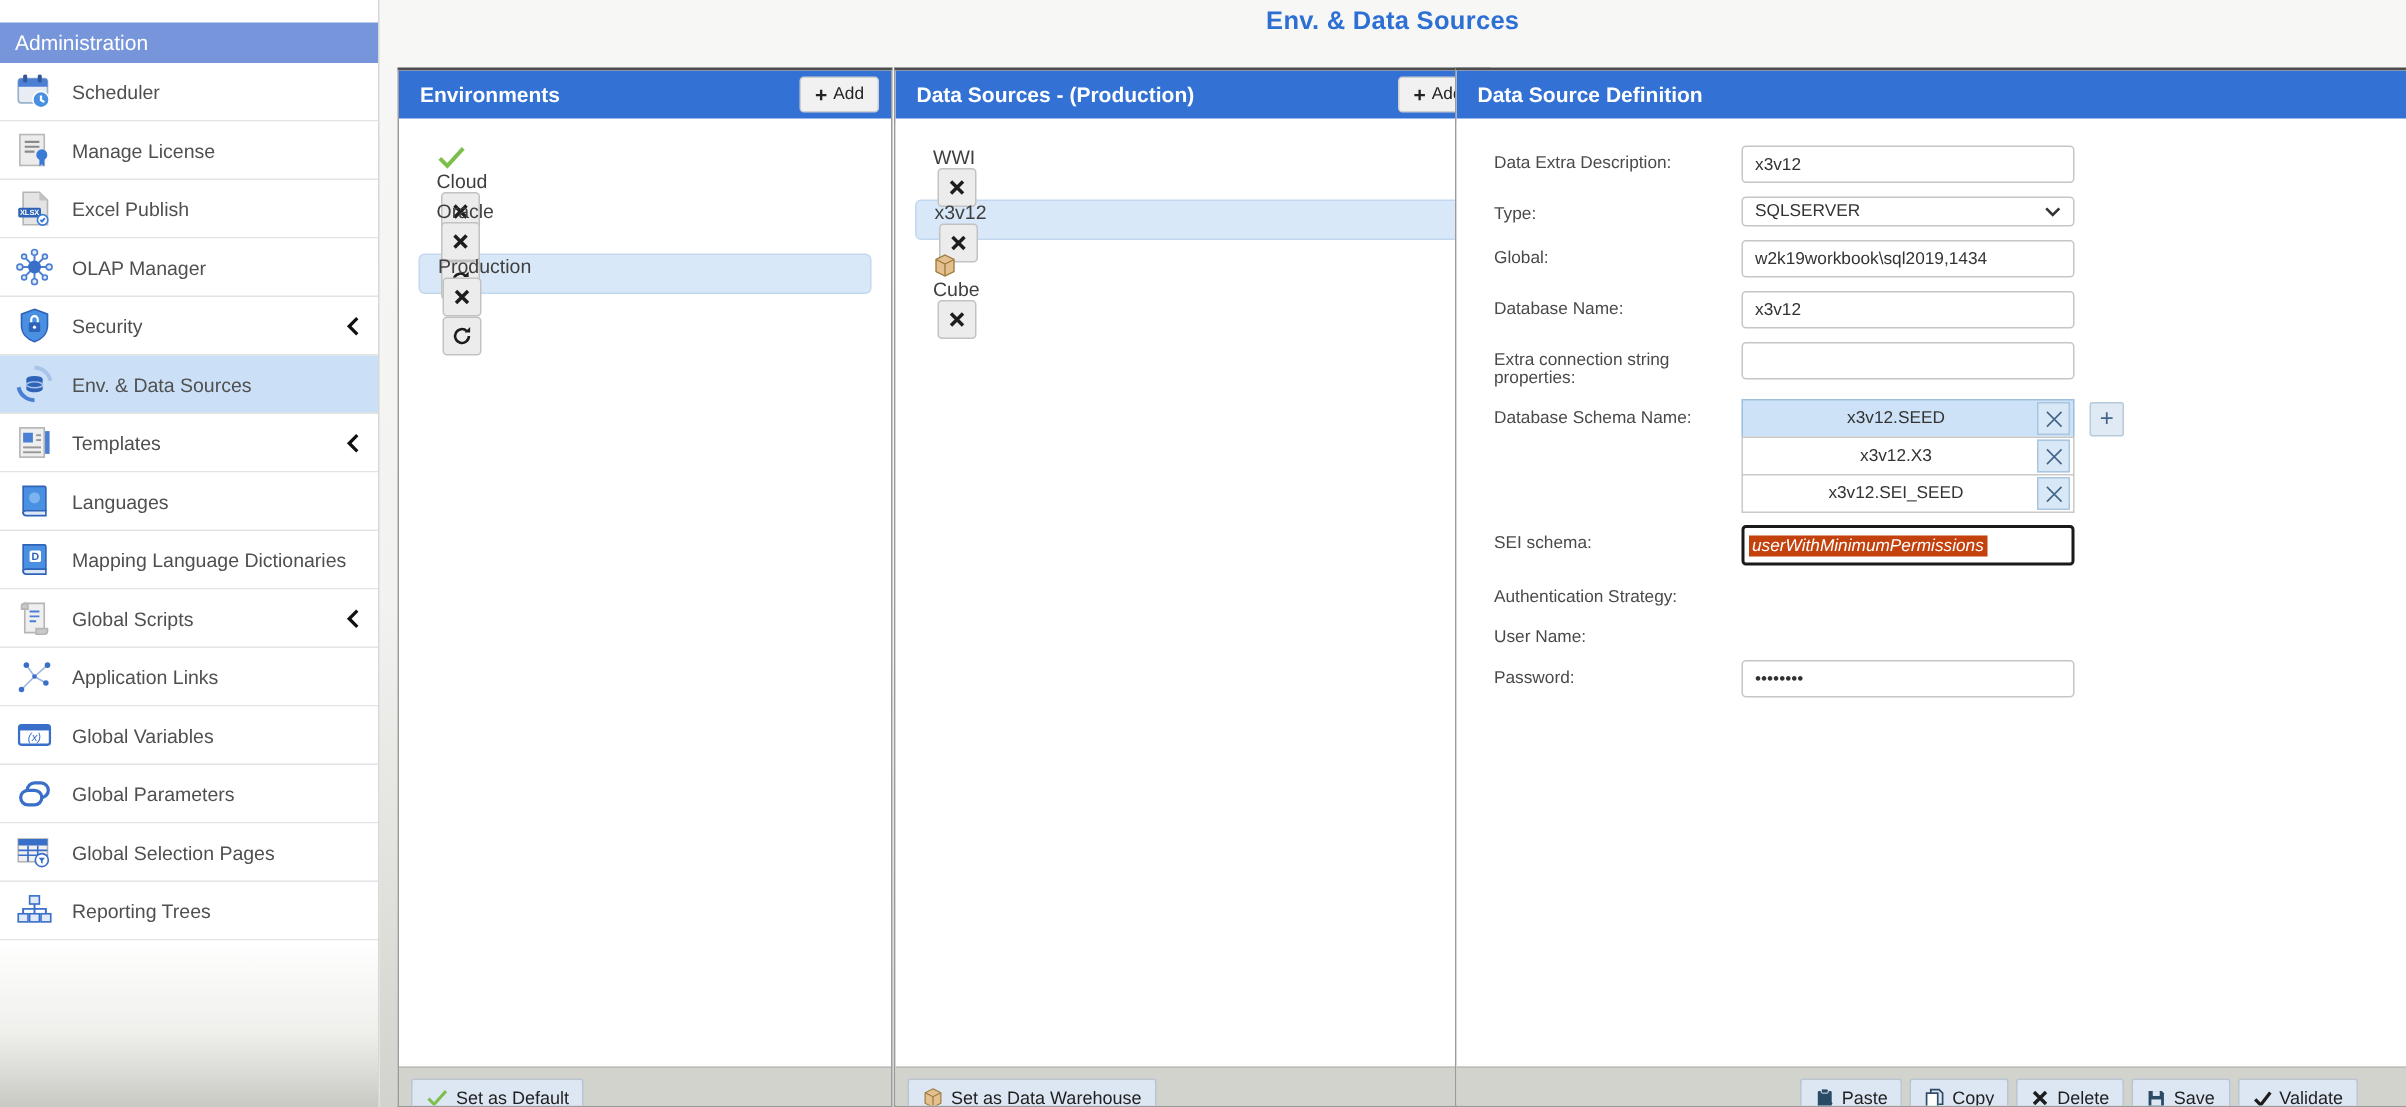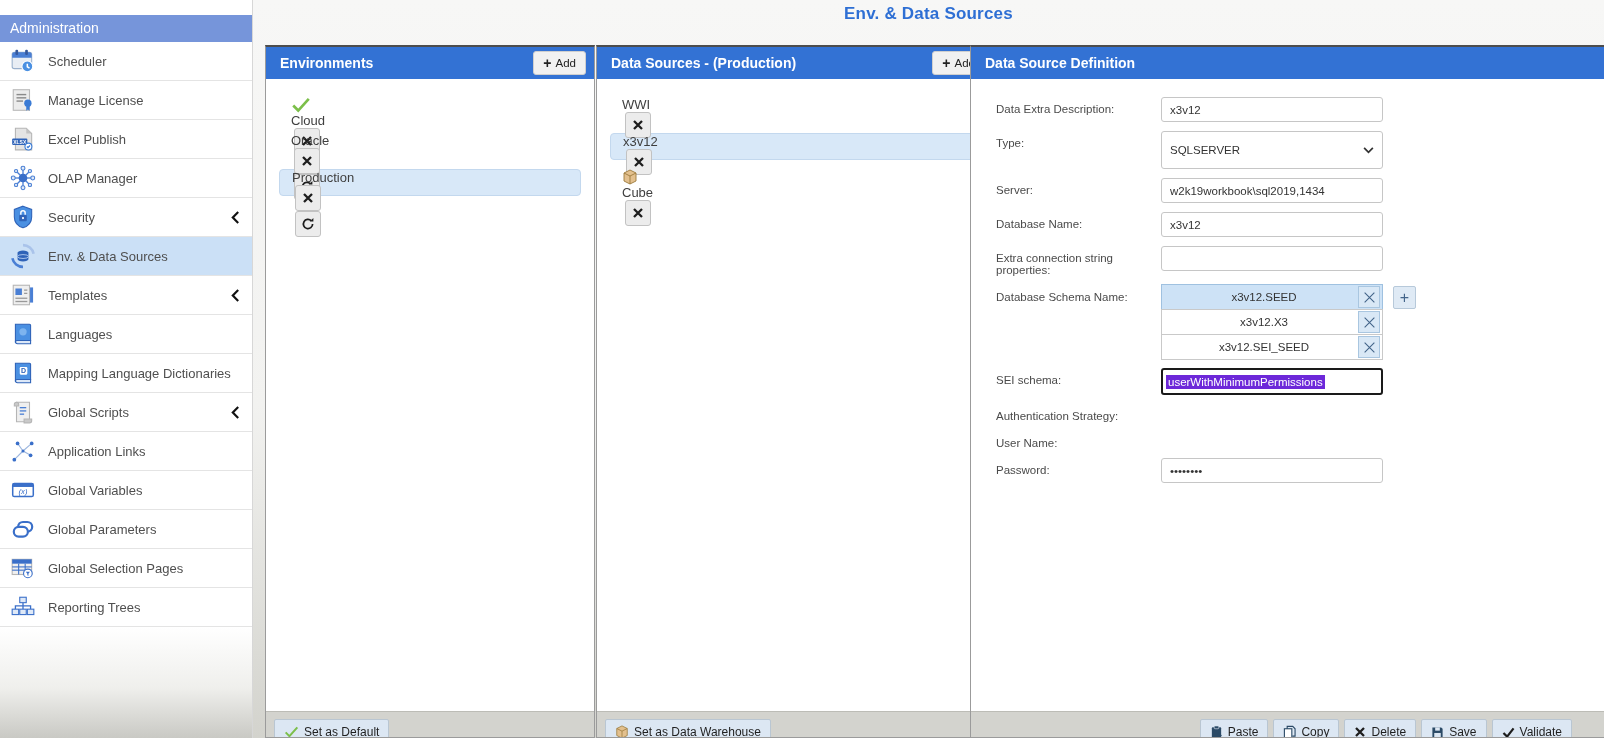--- a/index.html
+++ b/index.html
@@ -54,37 +54,37 @@
   .sq-btn { width:26px; height:26px; background:#ececec; border:1px solid #c2c2c2; border-radius:3px;
     display:flex; align-items:center; justify-content:center; margin-left:3px; cursor:pointer; flex:0 0 auto; }
   .ds-scroll-thumb { position:absolute; right:2px; top:235px; width:3px; height:36px; background:#9ec1e8; border-radius:2px; }
 
   
   .frow { display:flex; align-items:flex-start; margin-bottom:9px; }
   .flabel { width:165px; font-size:11.5px; color:#4a4a4a; padding-top:6px; flex:0 0 auto; }
   .fctrl { width:222px; flex:0 0 auto; position:relative; }
   .tinput { width:222px; height:25px; border:1px solid #c6c6c6; border-radius:3px; font-size:11.5px;
     color:#333; padding:0 8px; font-family:"Liberation Sans", sans-serif; background:#fff; }
-  .dropdown { width:222px; height:38px; border:1px solid #c6c6c6; border-radius:3px; background:#fff;
+  .dropdown { width:222px; height:20px; border:1px solid #c6c6c6; border-radius:3px; background:#fff;
     display:flex; align-items:center; padding:0 8px; font-size:11.5px; color:#333; cursor:pointer; }
   .dd-value { flex:1 1 auto; }
   .checkbox { width:13px; height:13px; border:1px solid #8f8f8f; border-radius:2px; background:#fff; margin-top:5px; cursor:pointer; }
   .frow-check { margin-bottom:6px; }
   .schema-row { width:222px; height:26px; border:1px solid #c9c9c9; background:#fff; display:flex;
     align-items:center; padding:0 2px 0 8px; margin-top:-1px; }
   .schema-row.selected { background:#cde2f6; border-color:#9fc1e0; }
   .schema-name { font-size:11.5px; color:#333; flex:1 1 auto;text-align:center; }
   .xs-btn { width:22px; height:22px; background:#d9e8f6; border:1px solid #a9c6e0; display:flex;
     align-items:center; justify-content:center; cursor:pointer; flex:0 0 auto; }
   .plus-btn { position:absolute; left:232px; top:1px; width:23px; height:23px; background:#dfeaf5;
     border:1px solid #b7c9da; border-radius:2px; font-size:16px; color:#44658a; display:flex;
     align-items:center; justify-content:center; cursor:pointer; }
   .sei-input { width:222px; height:27px; border:2px solid #1a1a1a; border-radius:3px; background:#fff;
     display:flex; align-items:center; padding:0 3px; }
-  .sei-selected-text { background:#6d28d9; color:#fff; font-size:11.5px; padding:1px 2px; white-space:nowrap; }
+  .sei-selected-text { background:#c2410c; color:#fff; font-size:11.5px; padding:1px 2px; white-space:nowrap;font-style:italic; }
   .gap-before-sei { height:8px; }
 </style>
 </head>
 <body>
 
 <div class="main-bg"></div>
 <div class="page-title">Env. &amp; Data Sources</div>
 
 <div class="sidebar">
   <div class="sidebar-header">Administration</div>
@@ -468,21 +468,21 @@
         <span class="dropdown">
           <span class="dd-value">SQLSERVER</span>
           <svg width="11" height="7" viewBox="0 0 12 8">
               <path d="M1 1l5 5 5-5" stroke="#333" stroke-width="2" fill="none"></path>
             </svg>
         </span>
       </span>
     </div>
 
     <div class="frow">
-      <span class="flabel">Server:</span>
+      <span class="flabel">Global:</span>
       <span class="fctrl"><input class="tinput" value="w2k19workbook\sql2019,1434" style=""></span>
     </div>
 
     <div class="frow">
       <span class="flabel">Database Name:</span>
       <span class="fctrl"><input class="tinput" value="x3v12" style=""></span>
     </div>
 
     <div class="frow">
       <span class="flabel">Extra connection string properties:</span>

